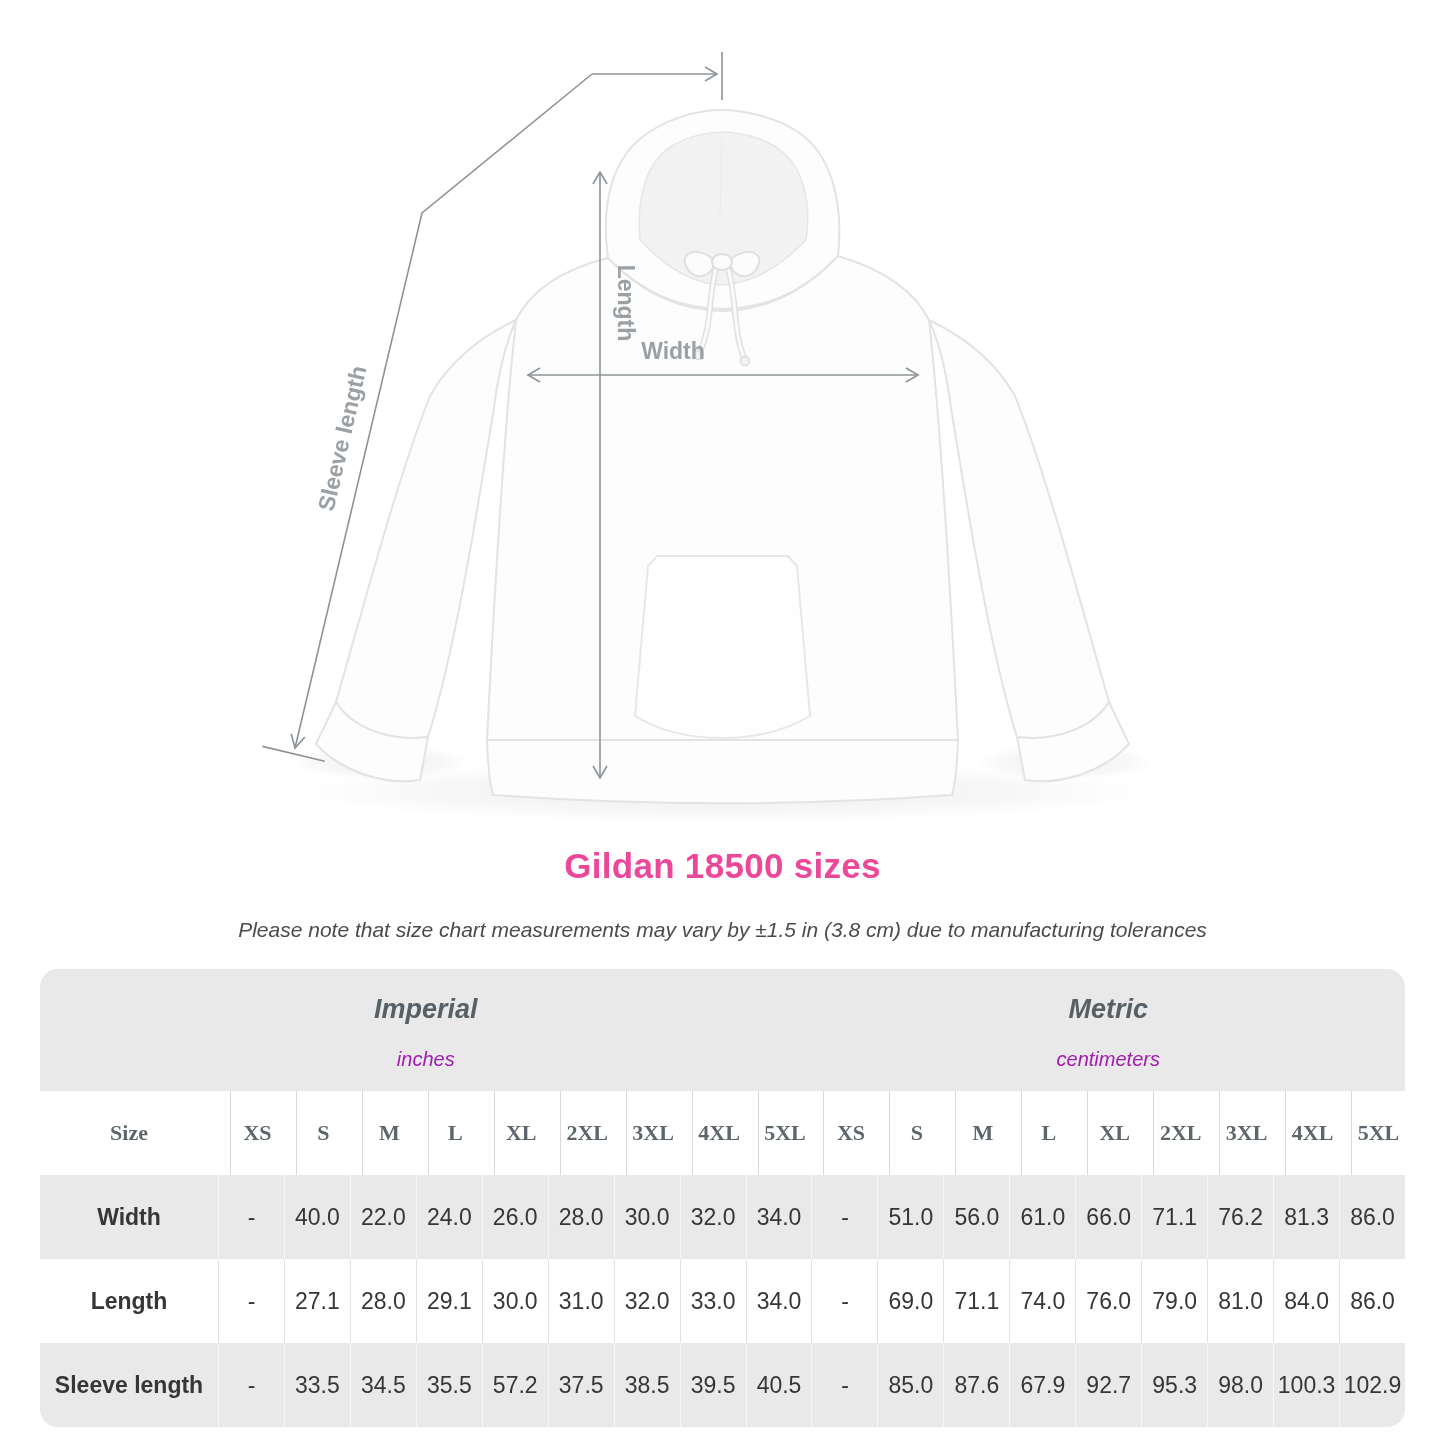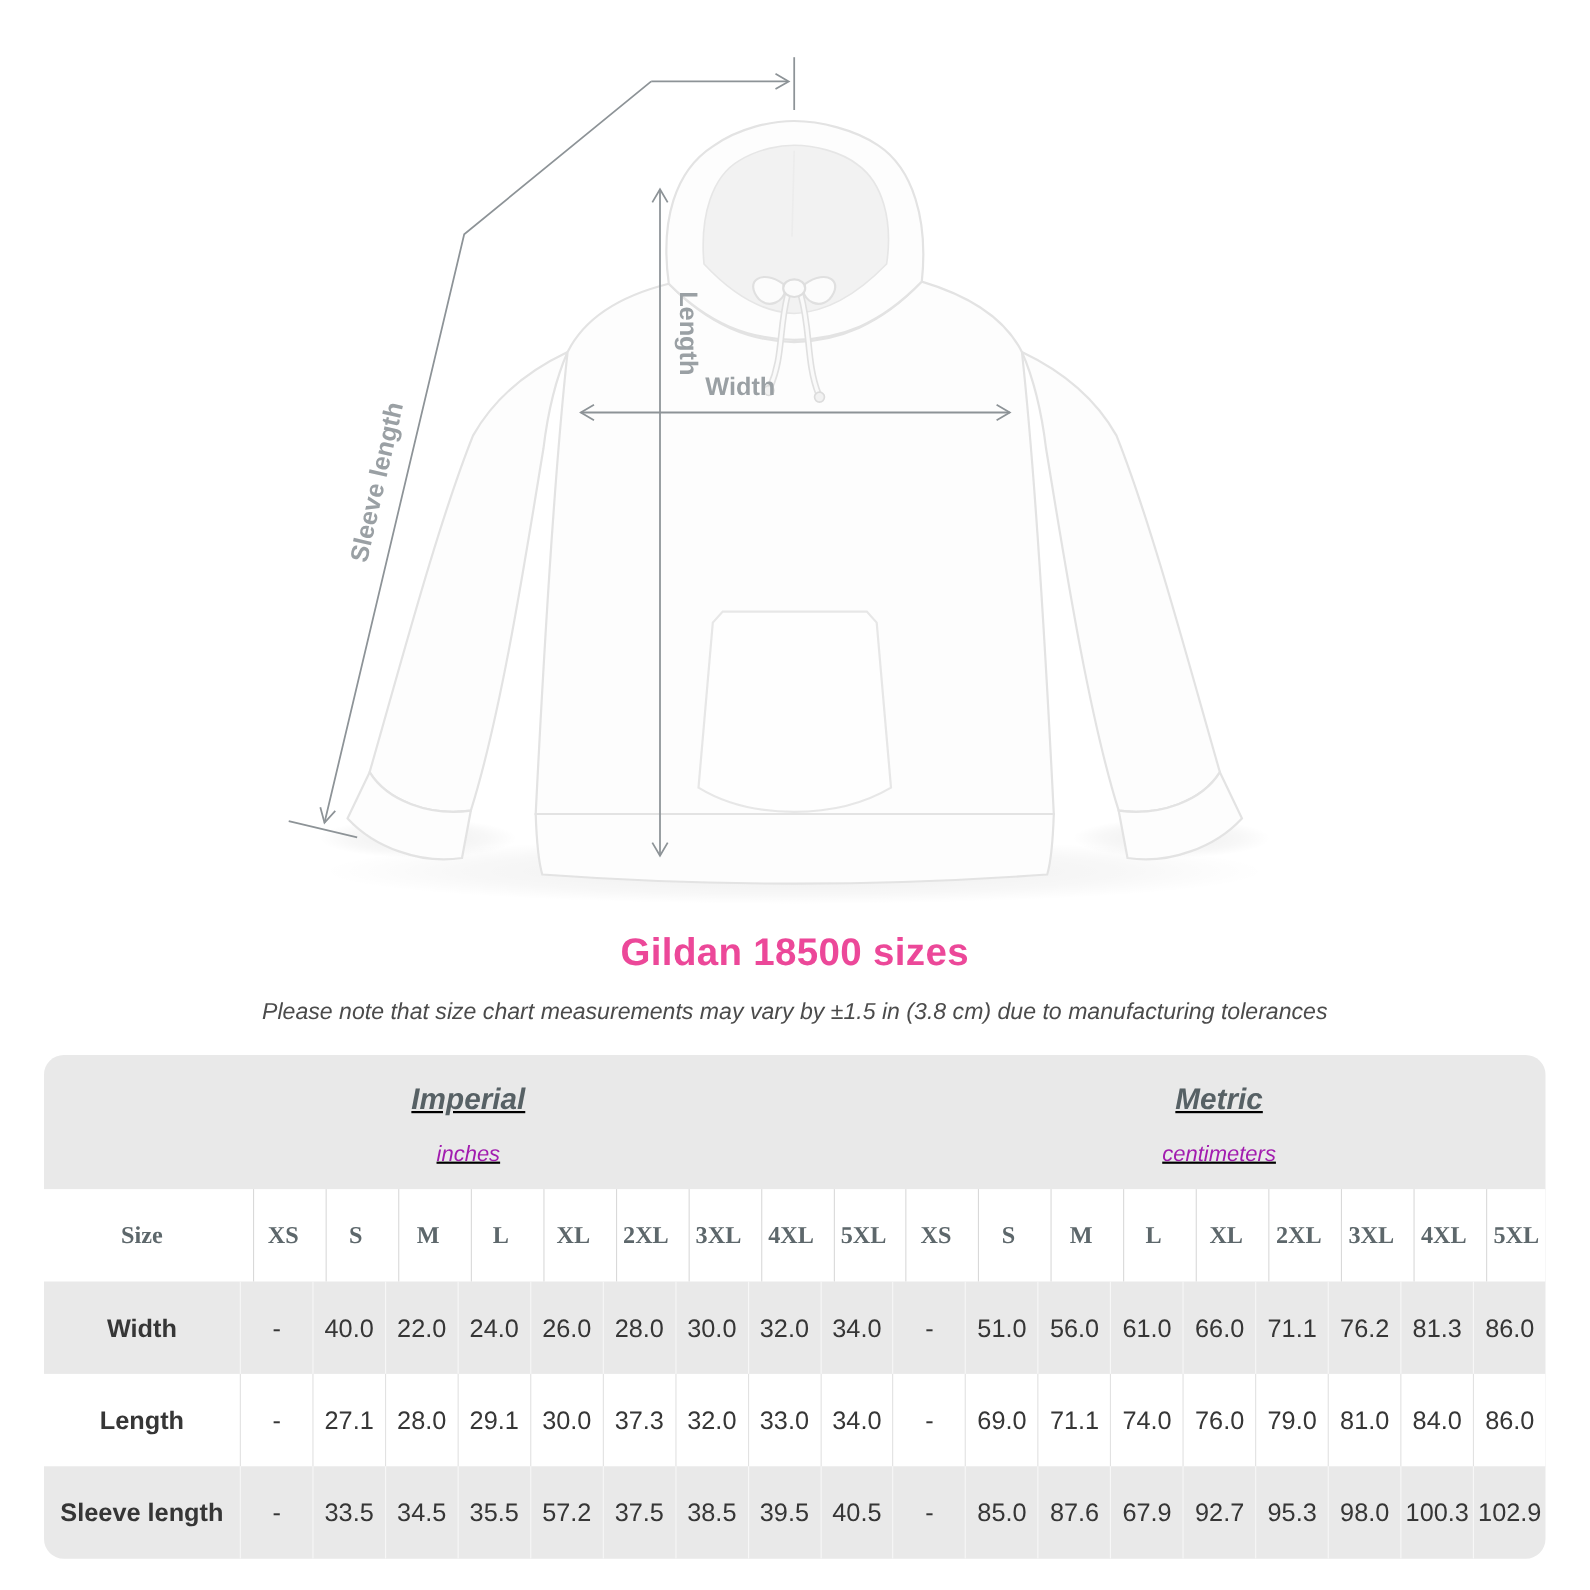--- a/index.html
+++ b/index.html
@@ -19,29 +19,29 @@
   .garment-inner{fill:#f2f2f2;stroke:#e6e6e6;stroke-width:1.5;}
   .seam{stroke:#ececec;stroke-width:1.5;fill:none;}
   .string-outer{stroke:#e0e0e0;stroke-width:6;fill:none;stroke-linecap:round;}
   .string-inner{stroke:#fafafa;stroke-width:3;fill:none;stroke-linecap:round;}
   
   .title{
     margin:16px 0 0;text-align:center;font-size:35px;font-weight:700;
     color:#ec4899;letter-spacing:.3px;
   }
   .note{
-    margin:22px 0 0;text-align:center;font-size:21px;font-style:italic;color:#4b4b4b;
+    margin:32px 0 0;text-align:center;font-size:21px;font-style:italic;color:#4b4b4b;
   }
   
   .size-table{
     width:1365px;margin:27px auto 0;background:#e9e9e9;
     border-radius:18px;overflow:hidden;
   }
   .group-row{display:grid;grid-template-columns:178px repeat(18,1fr);height:122px;}
-  .group{display:flex;flex-direction:column;align-items:center;justify-content:center;gap:23px;padding-top:4px;text-decoration:underline;}
+  .group{display:flex;flex-direction:column;align-items:center;justify-content:center;gap:23px;padding-top:4px;}
   .group-imperial{grid-column:1 / 11;}
   .group-metric{grid-column:11 / 20;}
   .group-name{font-size:27px;font-weight:700;font-style:italic;color:#576165;}
   .group-unit{font-size:20px;font-style:italic;color:#a21caf;}
   .trow{display:grid;grid-template-columns:178px repeat(18,1fr);height:84px;}
   .trow .cell{
     display:flex;align-items:center;justify-content:center;
     font-size:23px;color:#363636;white-space:nowrap;
   }
   .trow .cell:not(:first-child){border-left:1px solid #e2e2e2;}
@@ -194,21 +194,21 @@
       <div class="cell">86.0</div>
     </div>
 
     <div class="trow row-white">
       <div class="cell row-label">Length</div>
       <div class="cell">-</div>
       <div class="cell">27.1</div>
       <div class="cell">28.0</div>
       <div class="cell">29.1</div>
       <div class="cell">30.0</div>
-      <div class="cell">37.3</div>
+      <div class="cell">31.0</div>
       <div class="cell">32.0</div>
       <div class="cell">33.0</div>
       <div class="cell">34.0</div>
       <div class="cell">-</div>
       <div class="cell">69.0</div>
       <div class="cell">71.1</div>
       <div class="cell">74.0</div>
       <div class="cell">76.0</div>
       <div class="cell">79.0</div>
       <div class="cell">81.0</div>

